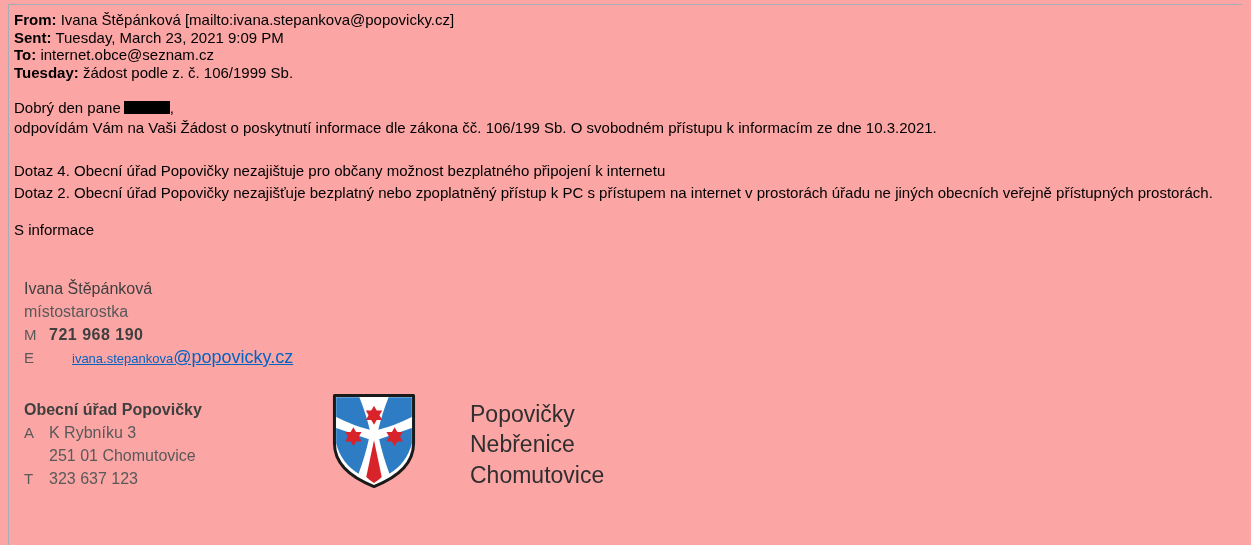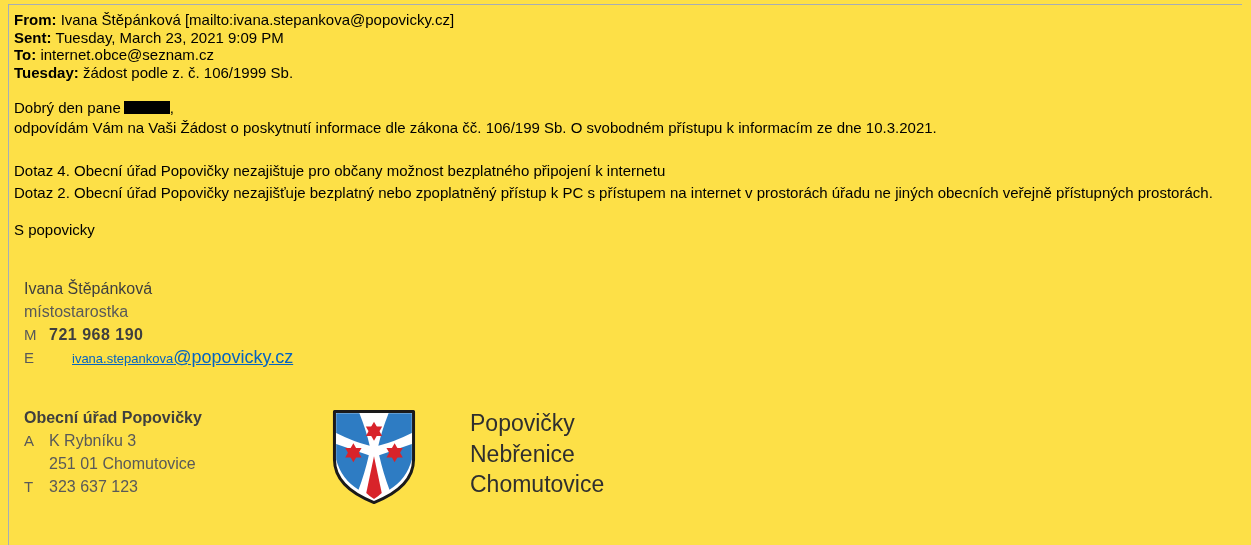--- a/index.html
+++ b/index.html
@@ -1,21 +1,21 @@
 <!DOCTYPE html>
 <html><head>
 <meta charset="utf-8">
 <style>
   * { margin: 0; padding: 0; box-sizing: border-box; }
   html, body { background: #ffffff; }
   .page {
     position: relative;
     width: 1251px;
     height: 545px;
-    background: #fde047;
+    background: #fca5a5;
     font-family: "Liberation Sans", sans-serif;
     color: #000000;
     overflow: hidden;
   }
   .quote-frame {
     position: absolute;
     left: 8px; top: 4px;
     width: 1234px; height: 541px;
     border-top: 1px solid #a6adb5;
     border-left: 1px solid #a6adb5;
@@ -44,21 +44,21 @@
   .sig-name { font-size: 16px; font-weight: normal; color: #3f3f3f; line-height: 24px; }
   .sig-title { font-size: 16px; color: #595959; line-height: 22px; }
   .sig-row { display: flex; align-items: baseline; line-height: 23px; }
   .sig-label { width: 25px; flex-shrink: 0; font-size: 15px; color: #595959; }
   .sig-phone { font-size: 16px; font-weight: bold; color: #3f3f3f; letter-spacing: 0.5px; }
   .sig-email { color: #0563c1; text-decoration: underline; }
   .sig-email .small { font-size: 13px; margin-left: 23px; }
   .sig-email .large { font-size: 18px; }
   .sig-text { font-size: 16px; color: #595959; }
   
-  .office-row { margin-top: 36px; display: flex; align-items: flex-start; gap: 31px; }
+  .office-row { margin-top: 20px; display: flex; align-items: flex-end; gap: 31px; }
   .office-block { margin-left: 10px; width: 276px; flex-shrink: 0; }
   .office-name { font-size: 16px; font-weight: bold; color: #3f3f3f; line-height: 23px; }
   .addr-lines div { line-height: 23px; }
   .logo-shield { width: 86px; height: 98px; margin-top: 2px; flex-shrink: 0; }
   .logo-villages {
     margin-left: 22px; margin-top: 2px;
     font-size: 23px; line-height: 30.5px; color: #2f2f2f;
   }
 </style>
 </head>
@@ -93,21 +93,21 @@
         <span>Dobrý den pane</span><span class="redaction"></span><span>,</span>
       </div>
       <div>odpovídám Vám na Vaši Žádost o poskytnutí informace dle zákona čč. 106/199 Sb. O svobodném přístupu k informacím ze dne 10.3.2021.</div>
     </div>
 
     <div class="dotaz-block">
       <div>Dotaz 4. Obecní úřad Popovičky nezajištuje pro občany možnost bezplatného připojení  k internetu</div>
       <div>Dotaz 2. Obecní úřad Popovičky nezajišťuje bezplatný nebo zpoplatněný přístup k PC s přístupem na internet v prostorách úřadu ne jiných obecních veřejně přístupných prostorách.</div>
     </div>
 
-    <div class="closing">S popovicky</div>
+    <div class="closing">S informace</div>
 
     <div class="sig-person">
       <div class="sig-name">Ivana Štěpánková</div>
       <div class="sig-title">místostarostka</div>
       <div class="sig-row">
         <span class="sig-label">M</span>
         <span class="sig-phone">721 968 190</span>
       </div>
       <div class="sig-row">
         <span class="sig-label">E</span>

